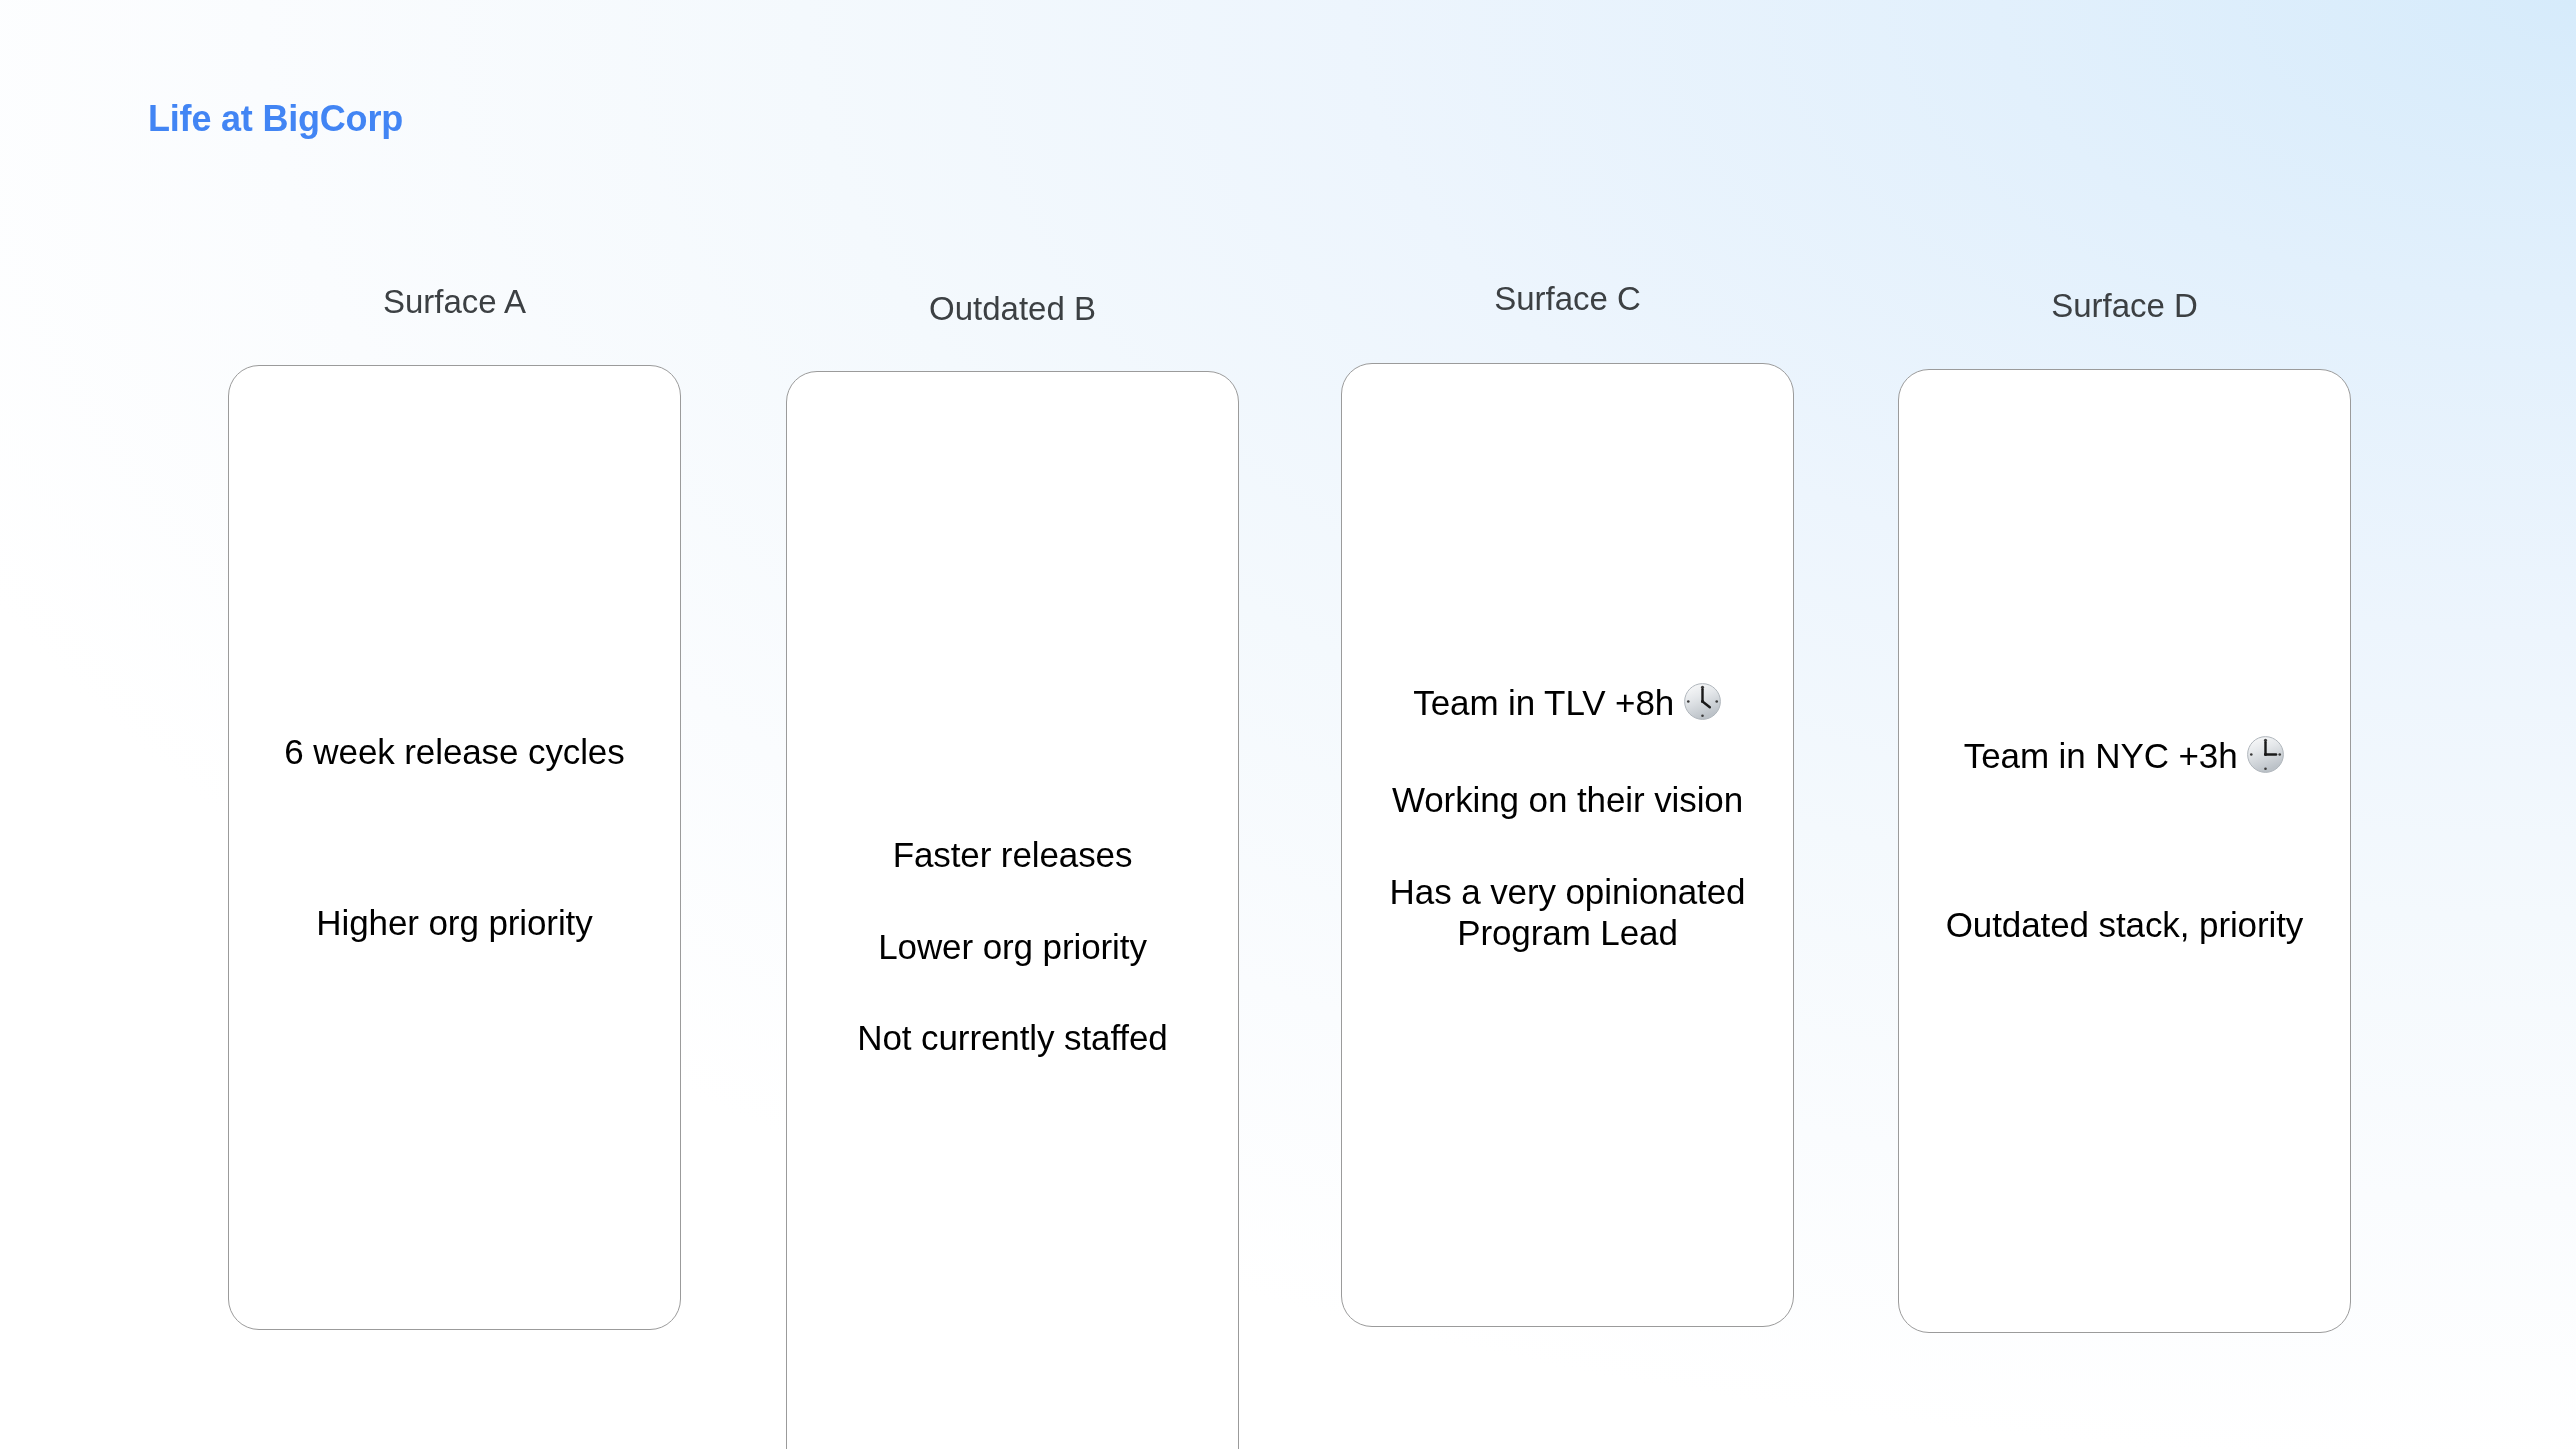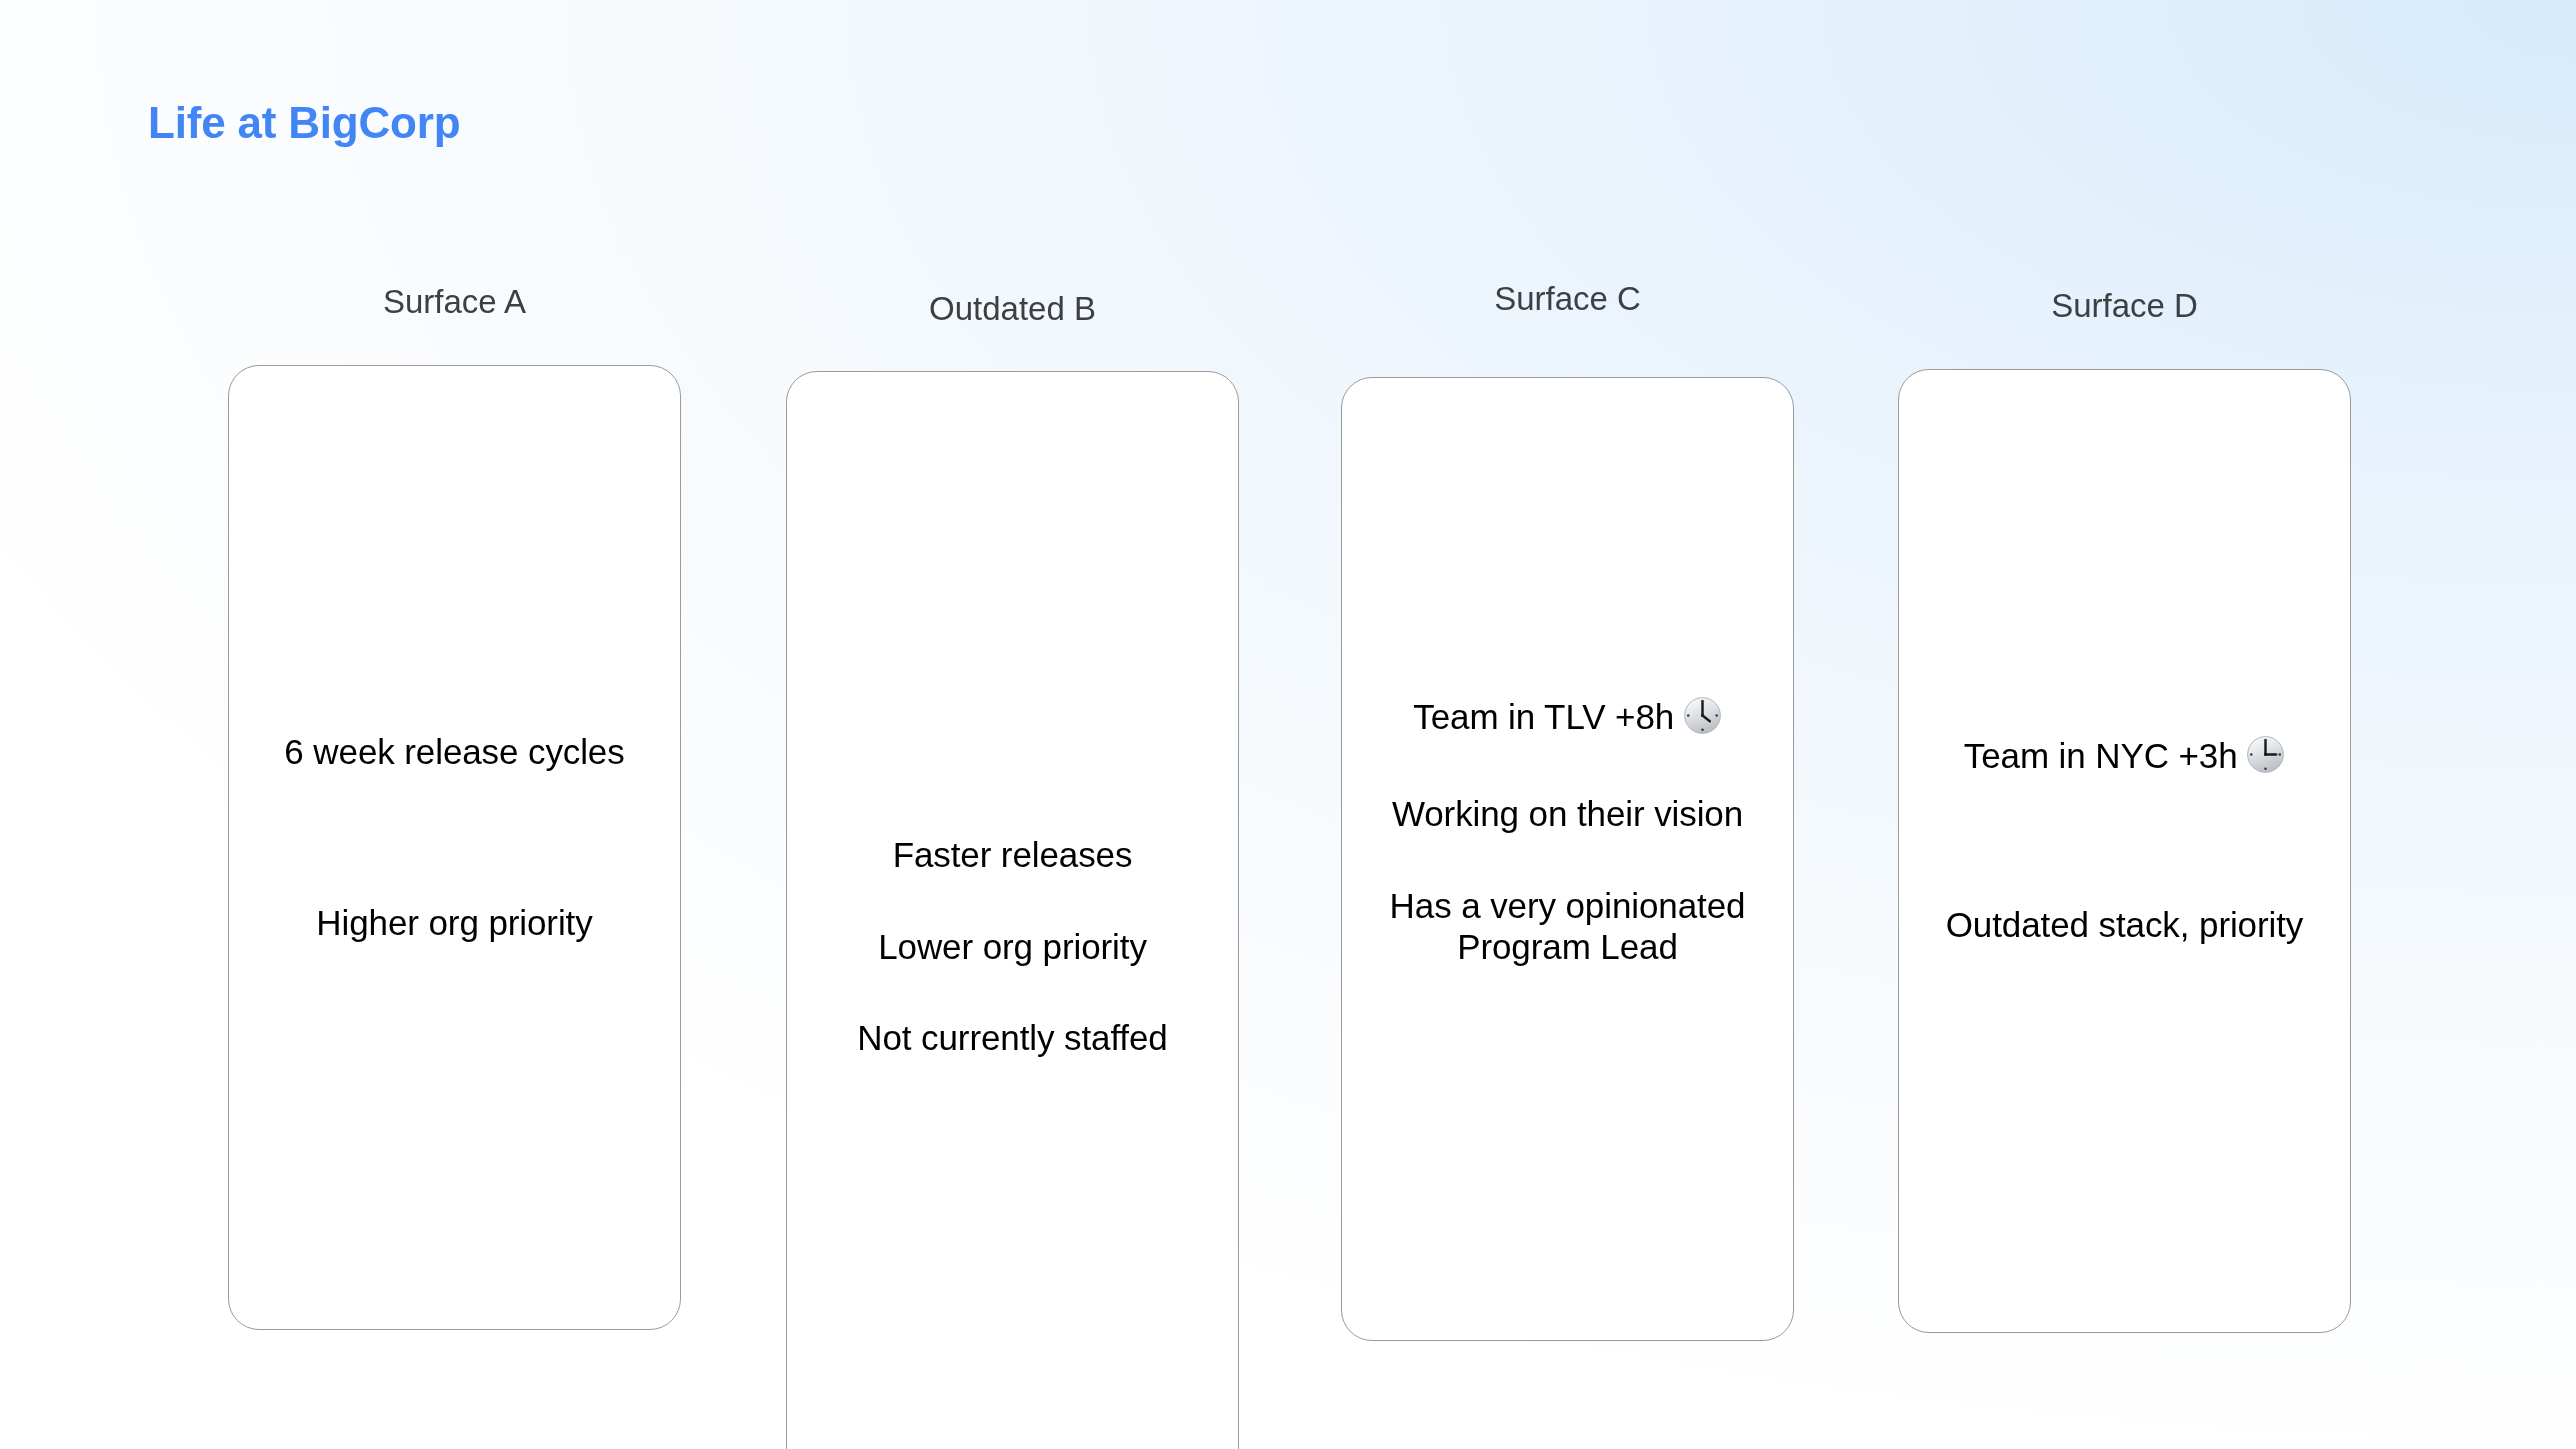--- a/index.html
+++ b/index.html
@@ -28,21 +28,21 @@
         #fafcfe 72%,
         #ffffff 88%);
     overflow: hidden;
   }
 
   
   #deck-title {
     position: absolute;
     left: 148px;
     top: 98px;
-    font-size: 44px;
+    font-size: 36px;
     font-weight: bold;
     letter-spacing: -0.2px;
     color: #4285f4;
     white-space: nowrap;
     text-align: right;
   }
 
   
   .column {
     position: absolute;
@@ -102,21 +102,21 @@
   #col-a .phone-card    { top: 82px;  height: 965px; }
   #col-a .card-body     { margin-top: -20.6px; gap: 40px; }
 
   #col-b { left: 786px; top: 290px; width: 453px; }
   #col-b .column-header { top: 0px; }
   #col-b .phone-card    { top: 81px;  height: 1166px; }
   #col-b .card-body     { margin-top: -15.5px; }
 
   #col-c { left: 1341px; top: 280px; width: 453px; }
   #col-c .column-header { top: 0px; }
-  #col-c .phone-card    { top: 97px;  height: 964px; }
+  #col-c .phone-card    { top: 83px;  height: 964px; }
   #col-c .card-body     { margin-top: -55px; }
 
   #col-d { left: 1898px; top: 287px; width: 453px; }
   #col-d .column-header { top: 0px; }
   #col-d .phone-card    { top: 82px;  height: 964px; }
   #col-d .card-body     { margin-top: -22px; gap: 36px; }
 
   .gap-block { height: 50px; }
 </style>
 </head>

